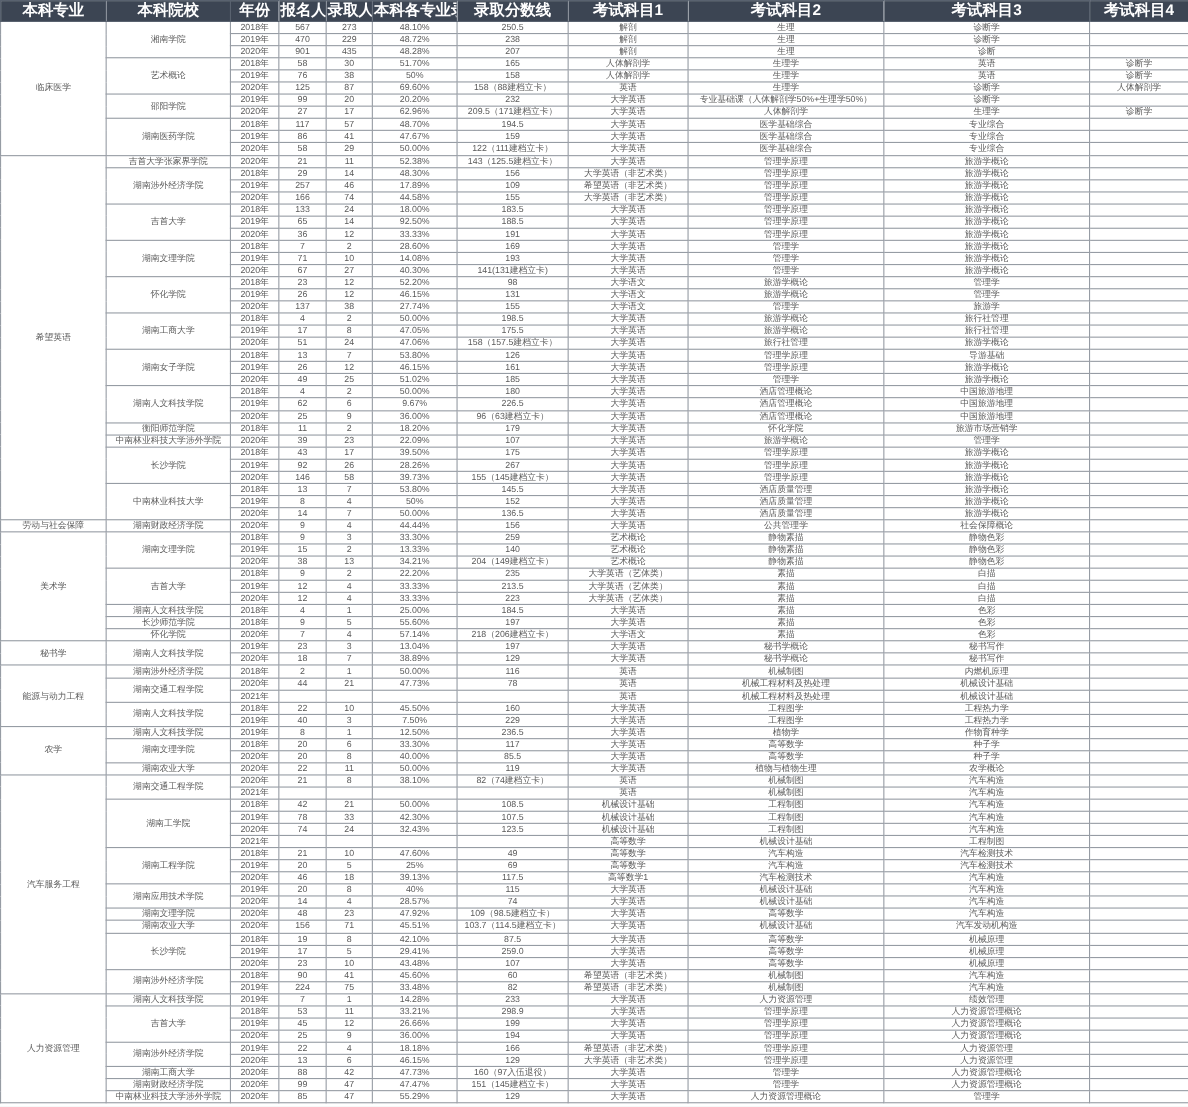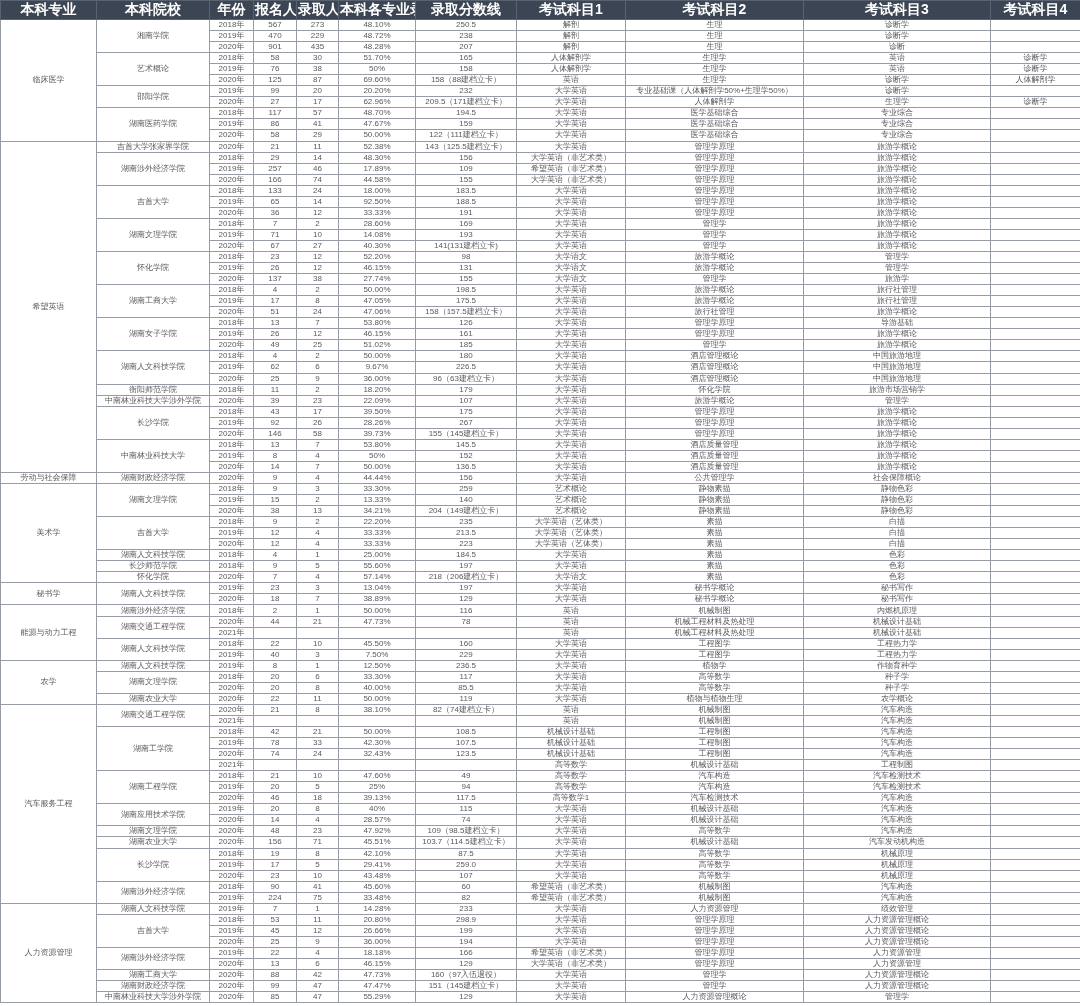--- a/index.html
+++ b/index.html
@@ -848,21 +848,21 @@
           <td>高等数学</td>
           <td>汽车构造</td>
           <td>汽车检测技术</td>
           <td></td>
         </tr>
         <tr>
           <td>2019年</td>
           <td>20</td>
           <td>5</td>
           <td>25%</td>
-          <td>94</td>
+          <td>69</td>
           <td>高等数学</td>
           <td>汽车构造</td>
           <td>汽车检测技术</td>
           <td></td>
         </tr>
         <tr>
           <td>2020年</td>
           <td>46</td>
           <td>18</td>
           <td>39.13%</td>
@@ -987,21 +987,21 @@
           <td>大学英语</td>
           <td>人力资源管理</td>
           <td>绩效管理</td>
           <td></td>
         </tr>
         <tr>
           <td rowspan="3" class="college">吉首大学</td>
           <td>2018年</td>
           <td>53</td>
           <td>11</td>
-          <td>20.80%</td>
+          <td>33.21%</td>
           <td>298.9</td>
           <td>大学英语</td>
           <td>管理学原理</td>
           <td>人力资源管理概论</td>
           <td></td>
         </tr>
         <tr>
           <td>2019年</td>
           <td>45</td>
           <td>12</td>

